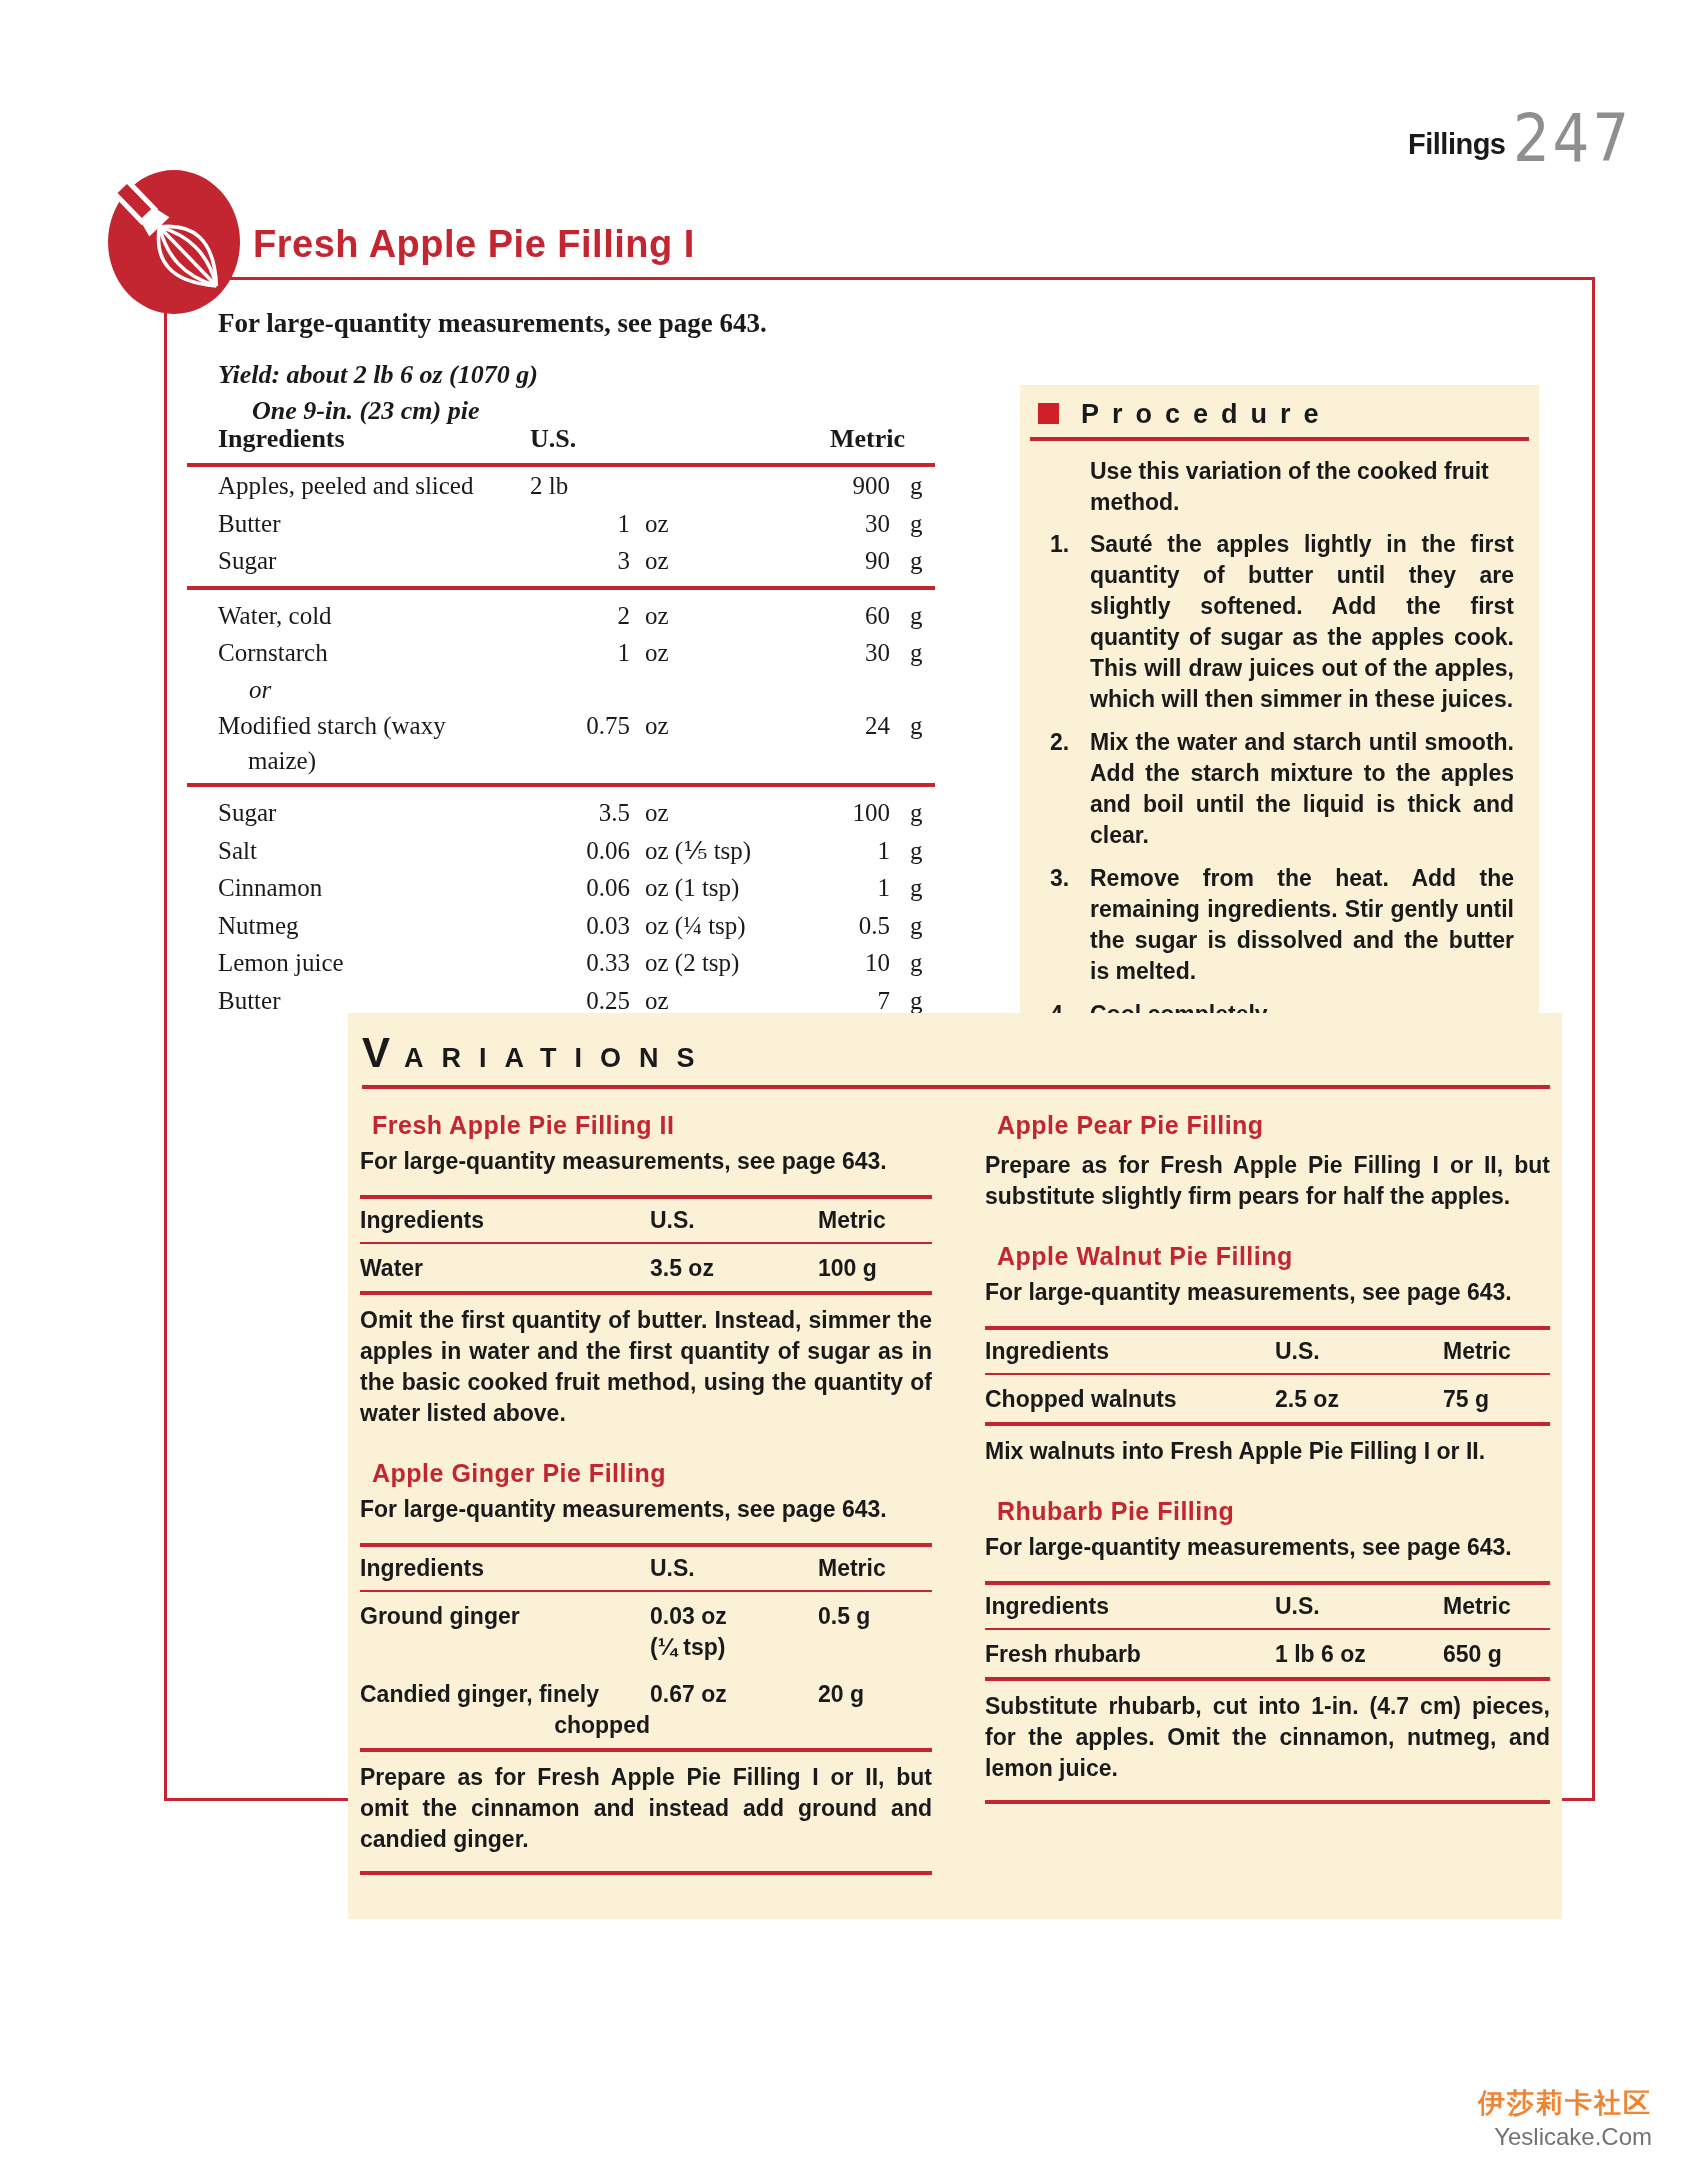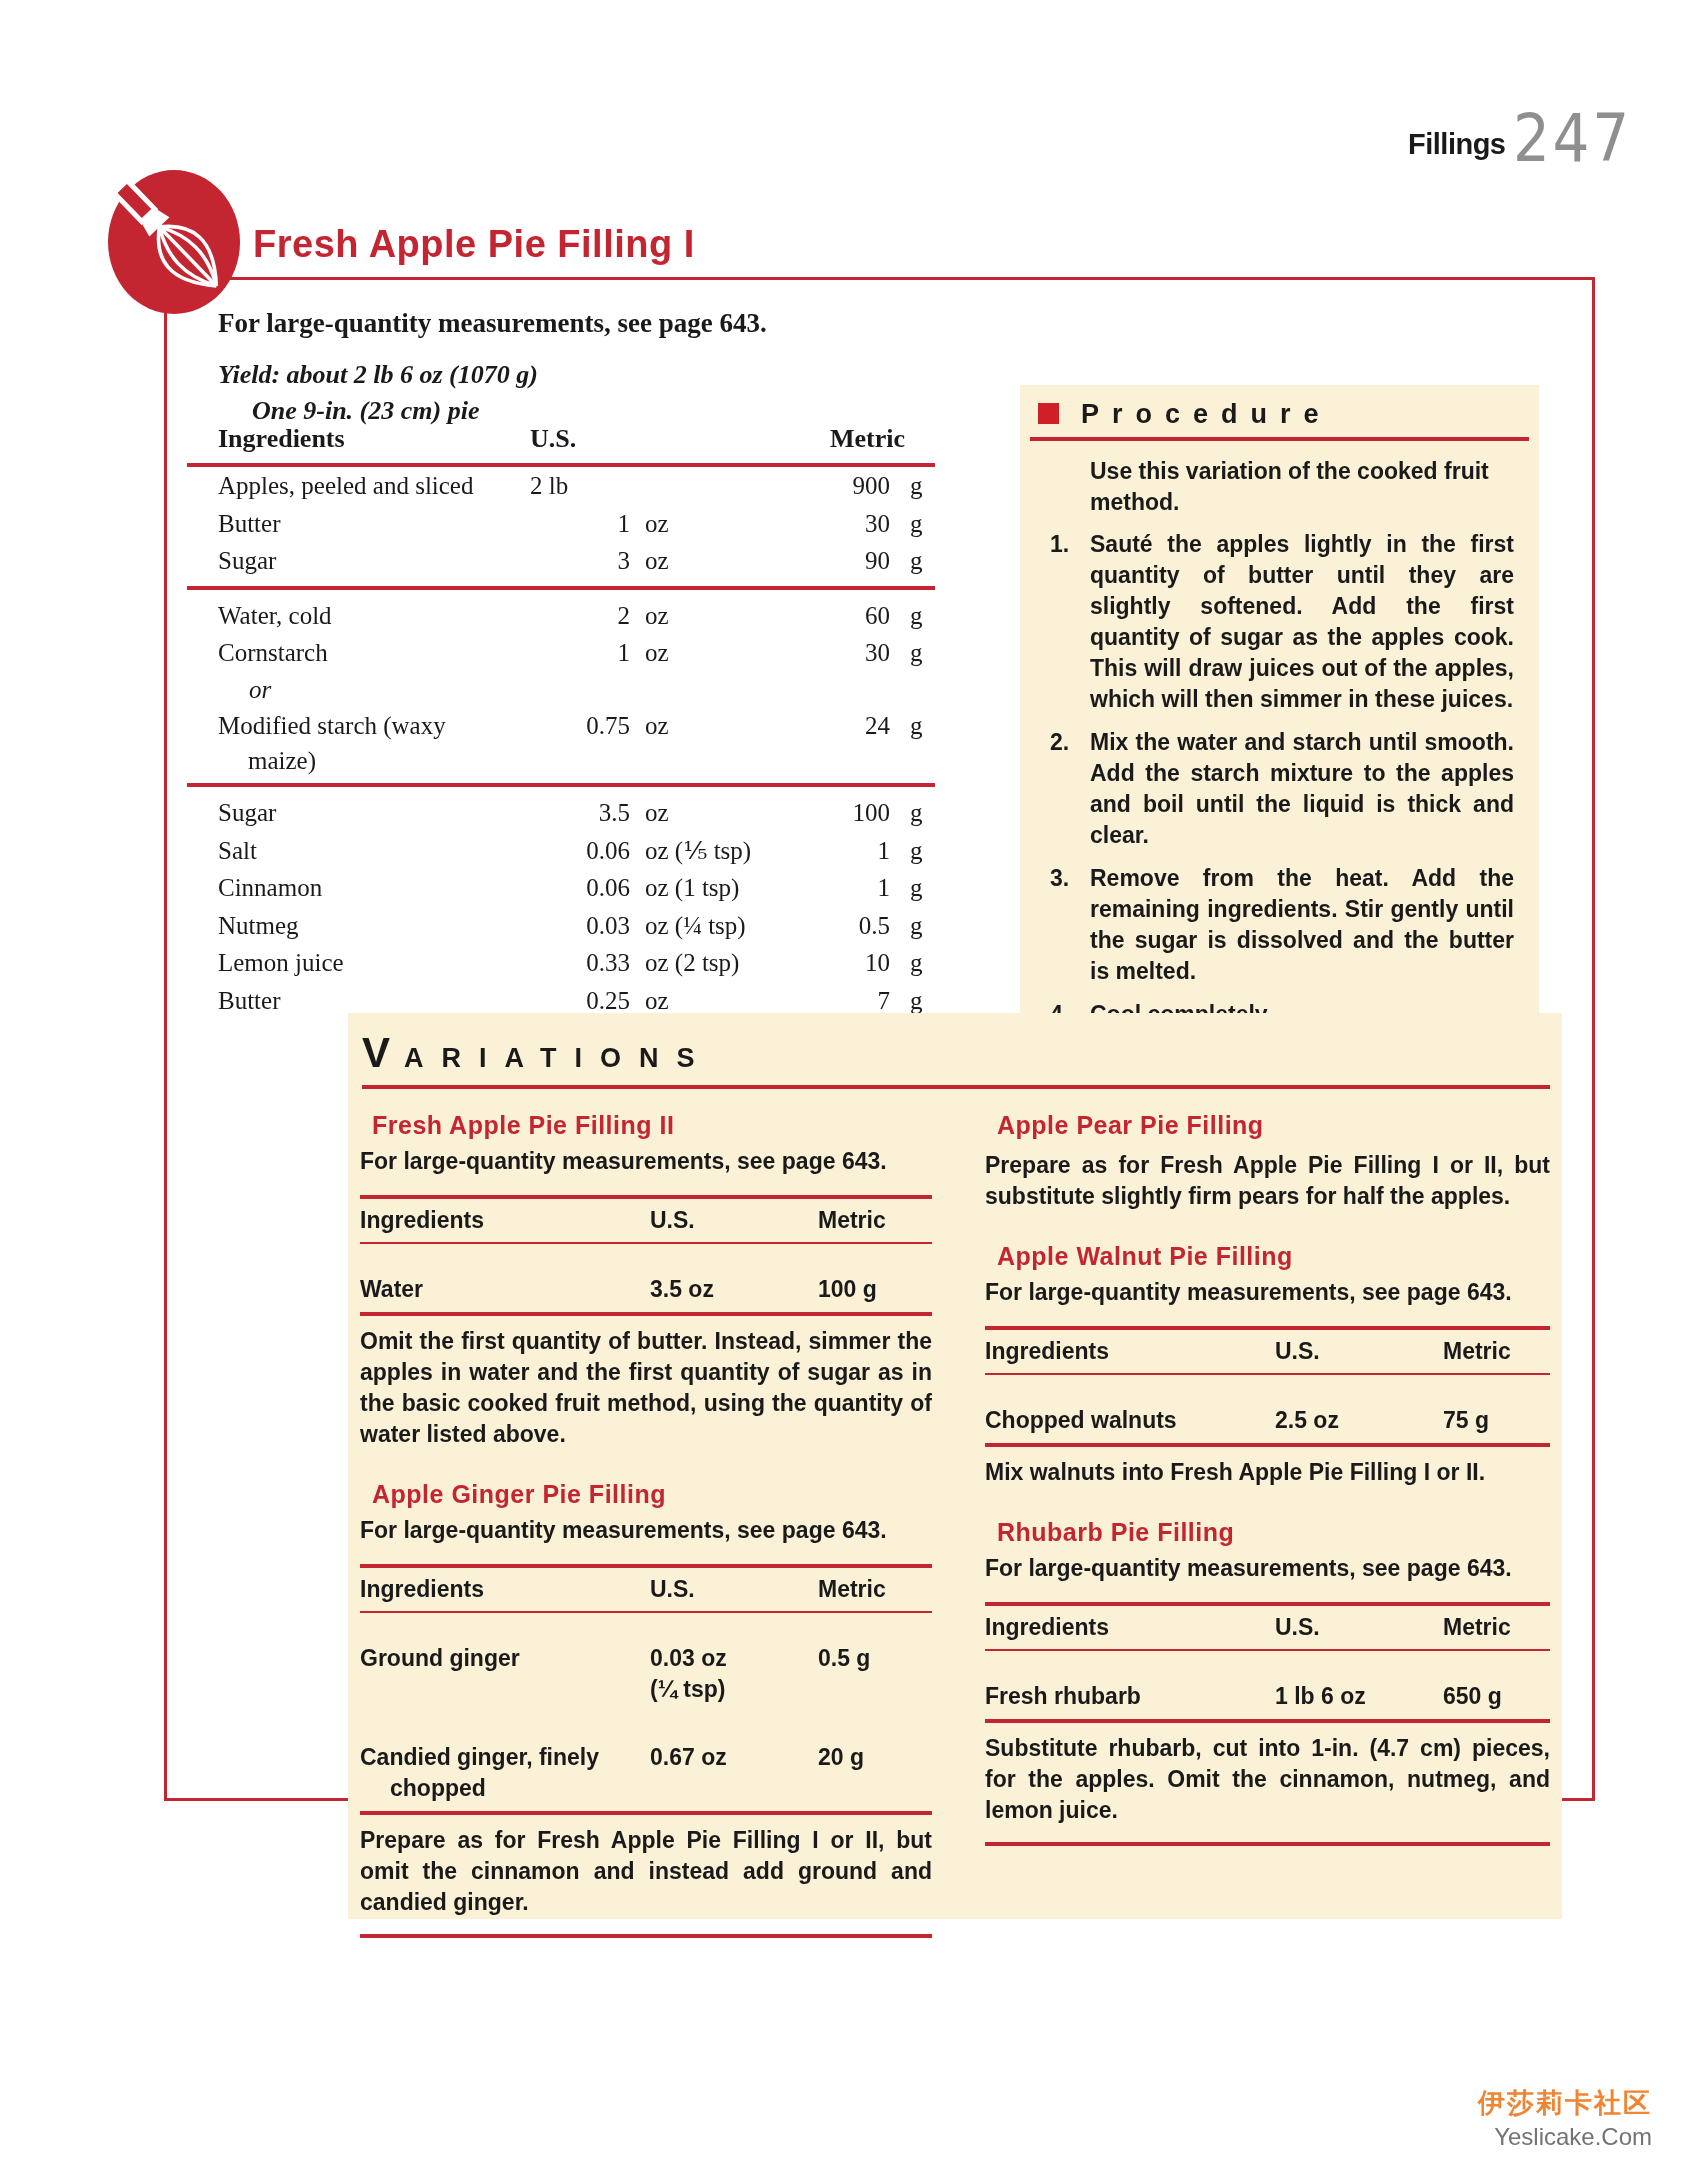--- a/index.html
+++ b/index.html
@@ -73,22 +73,22 @@
   .var-col-right{width:565px;margin-left:53px;}
   .var-title{color:var(--red);font-weight:bold;font-size:25px;letter-spacing:0.5px;margin:30px 0 8px 12px;}
   .var-col .var-title:first-child{margin-top:16px;}
   .var-note{font-weight:bold;font-size:23px;margin:0 0 6px 0;}
   .var-para{font-weight:bold;font-size:23px;line-height:31px;text-align:justify;margin:10px 0 8px 0;}
   .var-para.rule-after{border-bottom:4px solid var(--red);padding-bottom:16px;}
   .var-table{margin:20px 0 10px 0;border-top:4px solid var(--red);border-bottom:4px solid var(--red);}
   .vt-head{display:grid;grid-template-columns:290px 168px 1fr;padding:8px 0;border-bottom:2.5px solid var(--red);
            font-weight:bold;font-size:23px;}
   .vt-row{display:grid;grid-template-columns:290px 168px 1fr;padding:9px 0 7px 0;
-          font-weight:bold;font-size:23px;line-height:31px;margin-top:21px;}
-  .vt-row .vname .name2{display:block;padding-left:30px;}
+          font-weight:bold;font-size:23px;line-height:31px;}
+  .vt-row .vname .name2{display:block;padding-left:30px;text-align:right;}
   .vt-row .vus .us2{display:block;}
 
   
   .watermark{position:absolute;right:48px;top:2086px;text-align:right;line-height:34px;}
   .wm-cn{color:#ef8432;font-size:27px;font-weight:bold;letter-spacing:2px;}
   .wm-en{color:#737373;font-size:24px;}
 </style>
 </head>
 <body>
 

